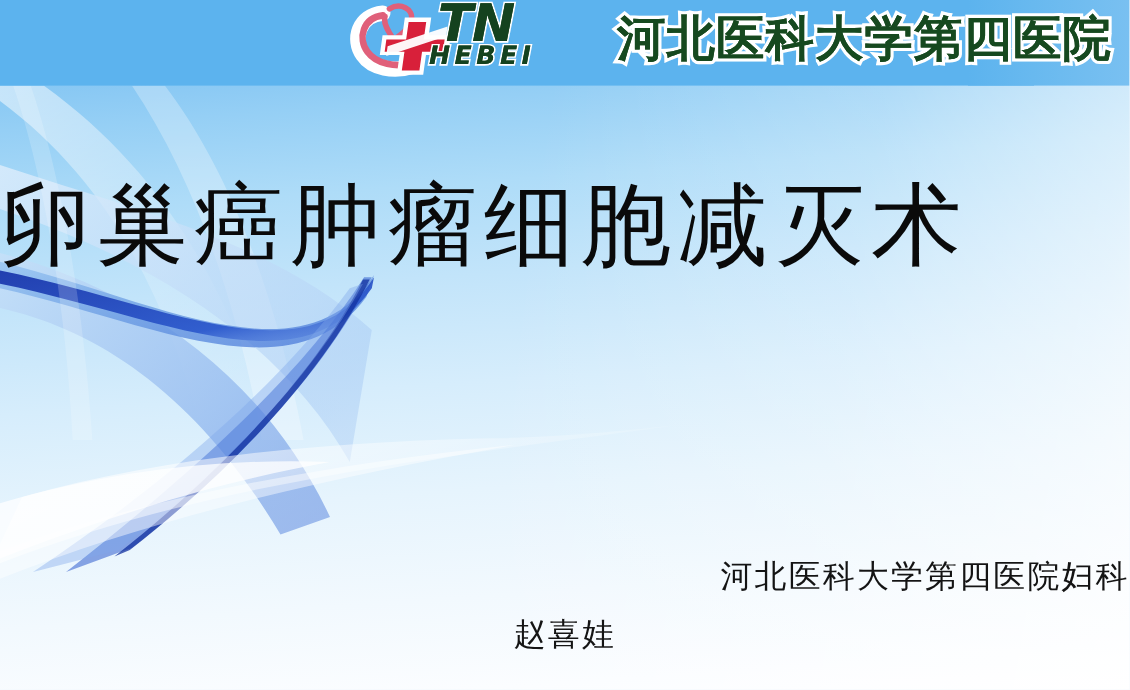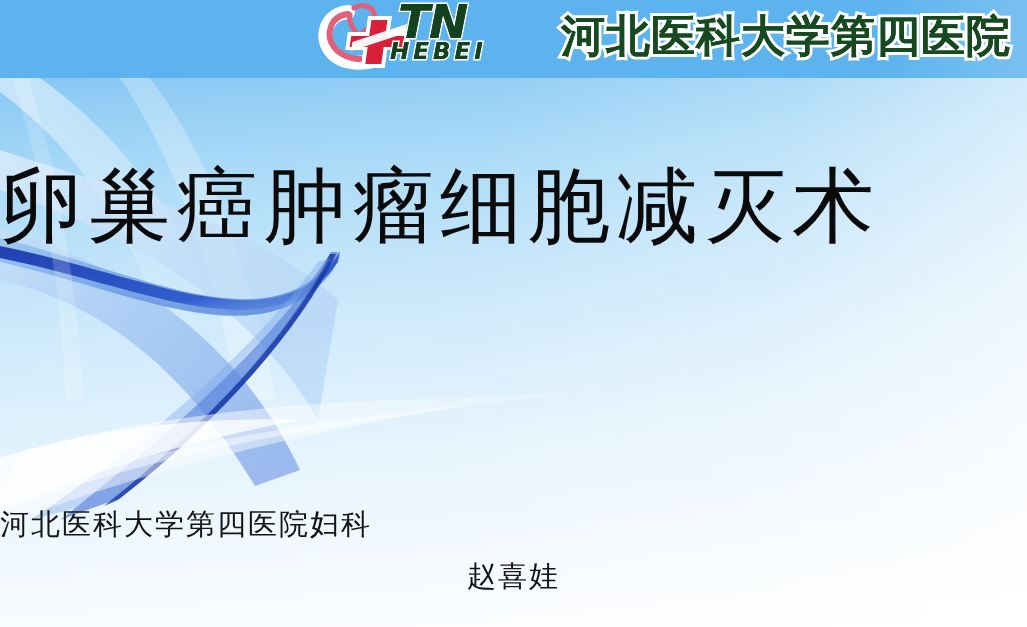--- a/index.html
+++ b/index.html
@@ -188,21 +188,21 @@
     letter-spacing: 2px;
     color: #0a0a0a;
     white-space: nowrap;
   }
 
   .affiliation {
     position: absolute;
     left: 0;
     top: 504px;
     width: 1027px;
-    text-align: left;
+    text-align: right;
     font-family: "DejaVu Serif", "Liberation Serif", serif;
     font-size: 29px;
     line-height: 40px;
     letter-spacing: 2px;
     color: #141414;
     white-space: nowrap;
   }
   .presenter {
     position: absolute;
     left: 0;

